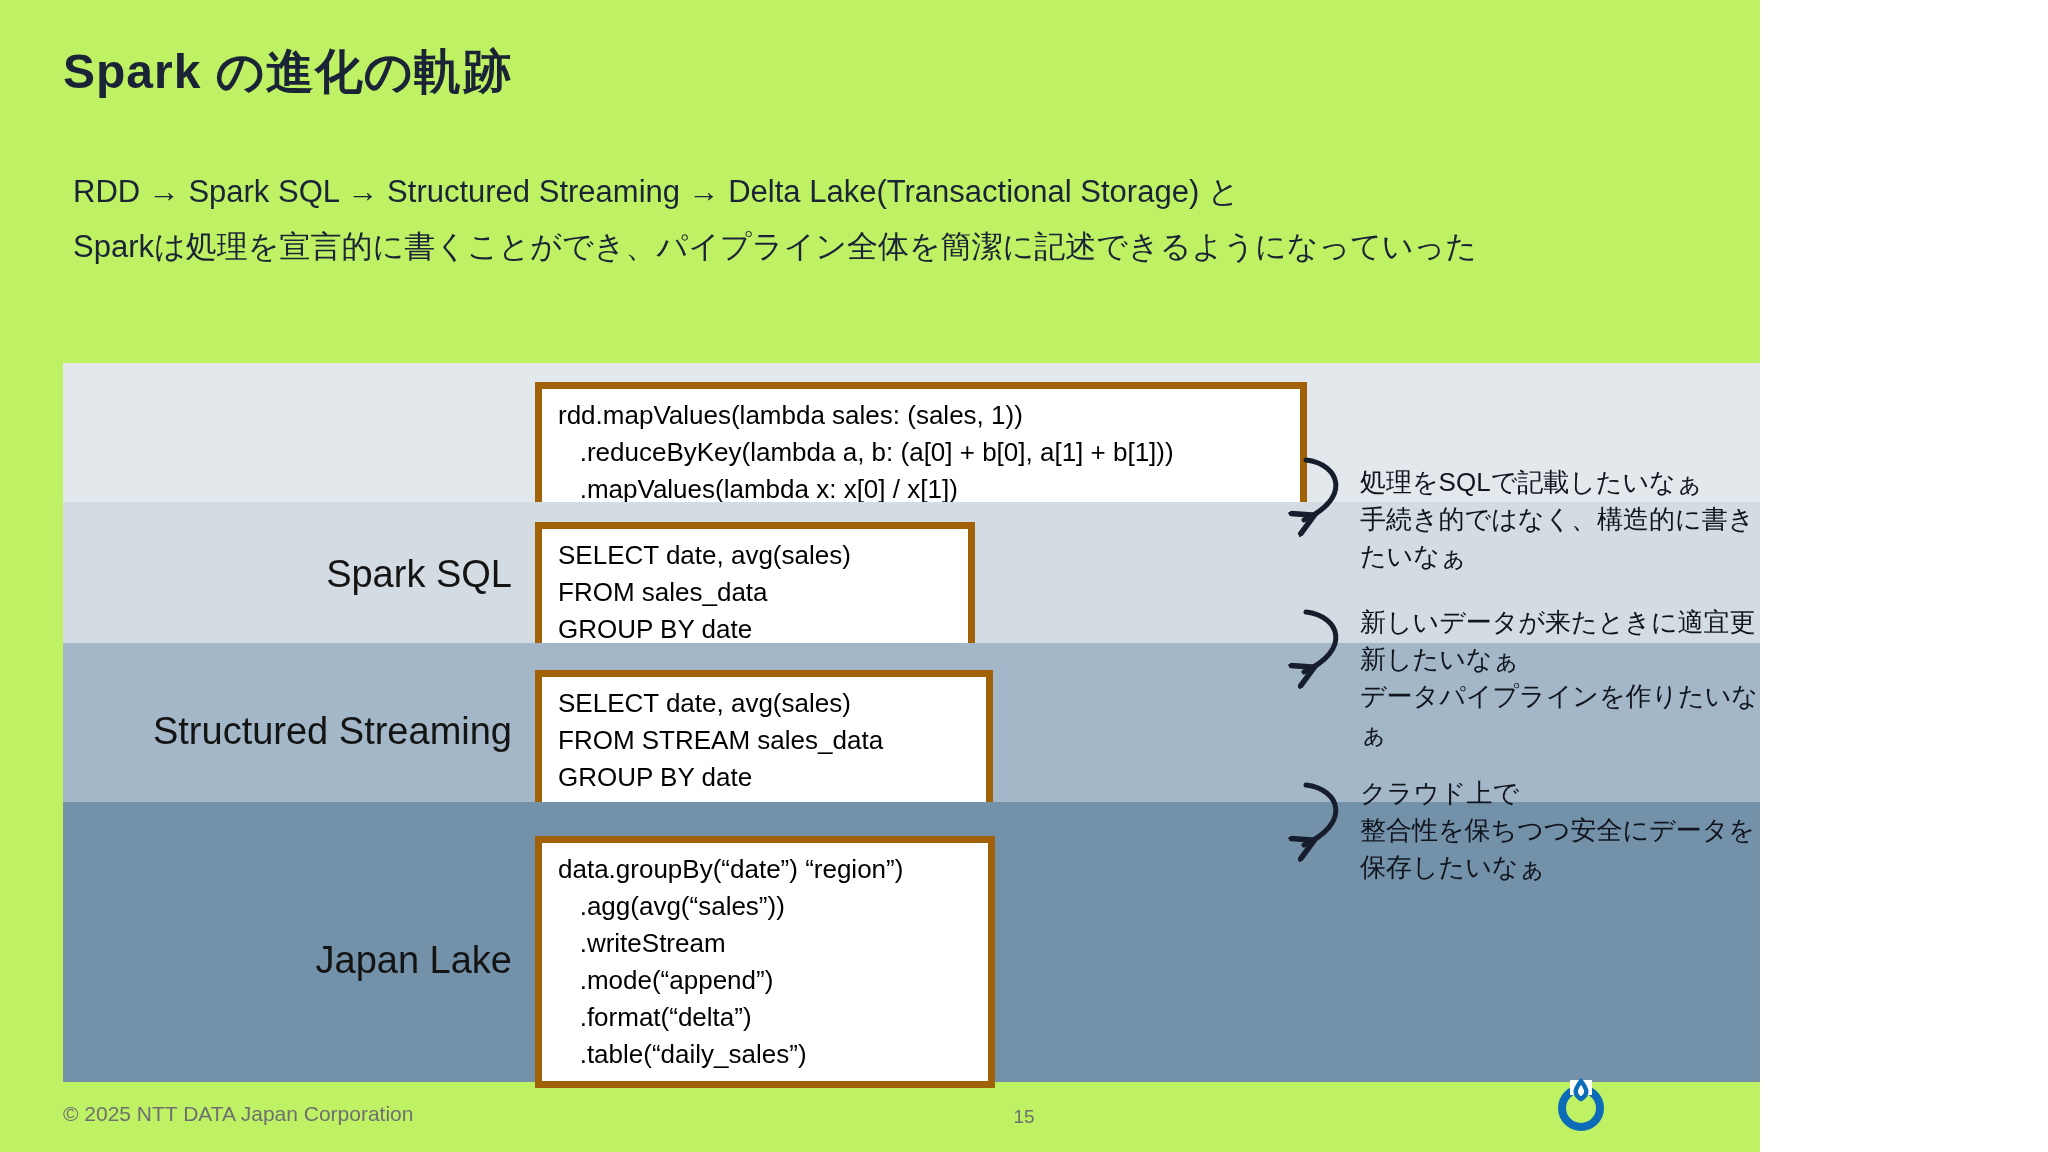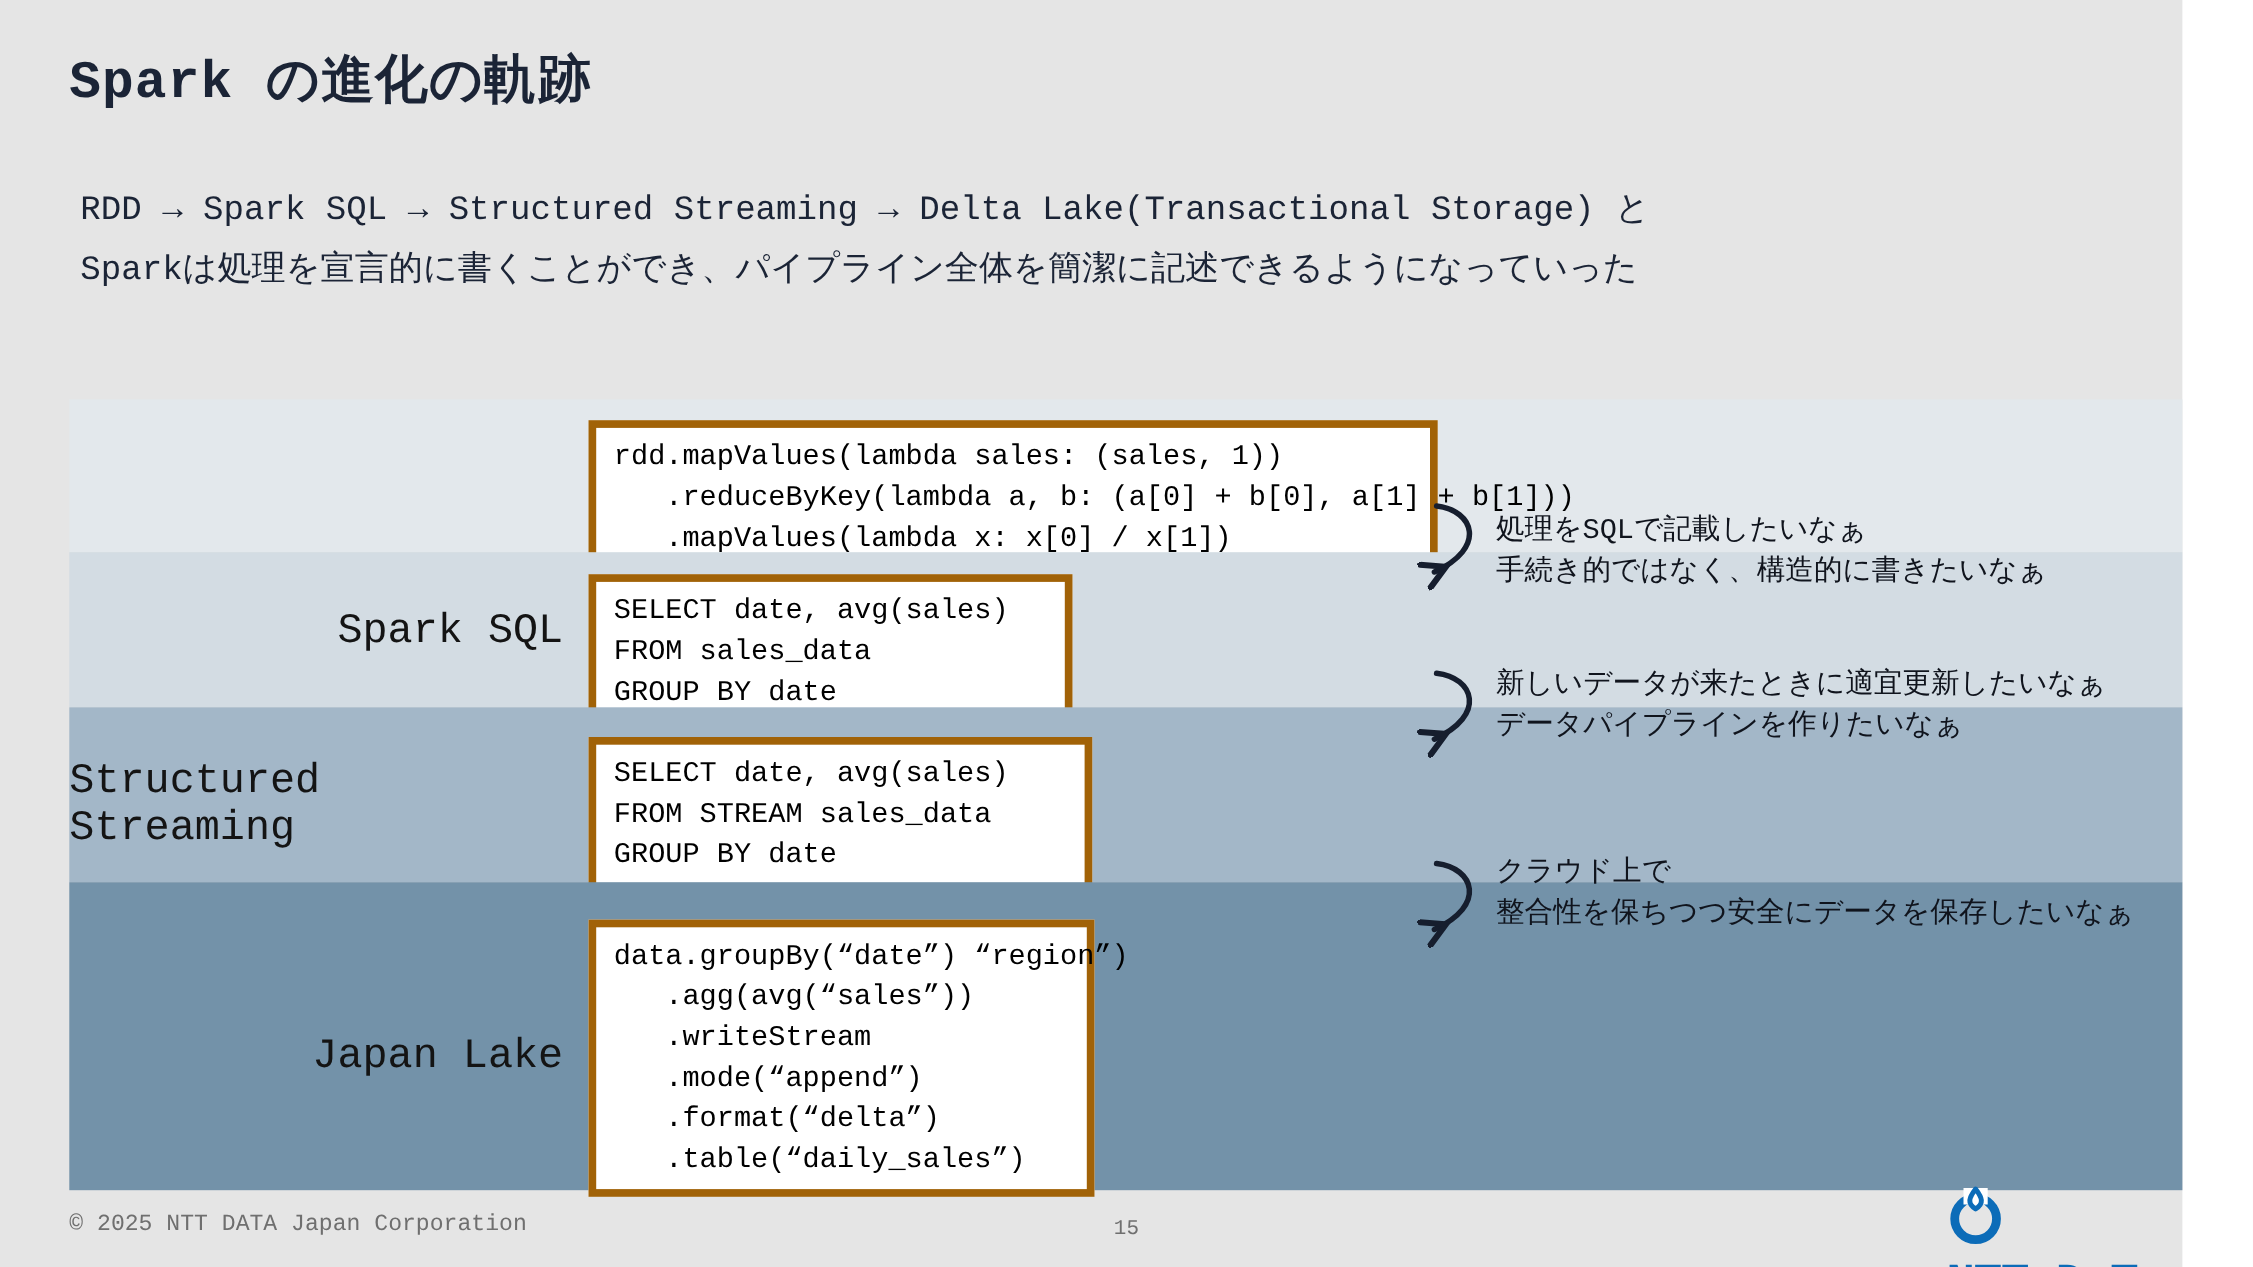--- a/index.html
+++ b/index.html
@@ -1,18 +1,18 @@
 <!DOCTYPE html>
 <html><head>
 <meta charset="utf-8">
 <style>
   html,body { margin:0; padding:0; background:#ffffff; }
   .slide {
-    position:relative; width:1984px; height:1152px; background:#e5e5e5;
-    font-family:Liberation Mono, monospace; overflow:hidden;
+    position:relative; width:1760px; height:1152px; background:#bef264;
+    font-family:Liberation Sans, sans-serif; overflow:hidden;
   }
   .title {
     position:absolute; left:63px; top:40px;
     font-size:48px; font-weight:bold; color:#1b2436; letter-spacing:1px;
   }
   .subtitle {
     position:absolute; left:73px; top:164px;
     font-size:31px; color:#1b2436; line-height:55px;
   }
   .bands { position:absolute; left:63px; top:363px; width:1925px; }

